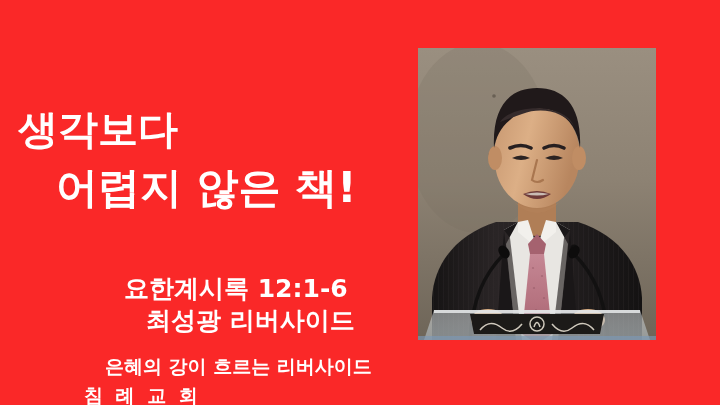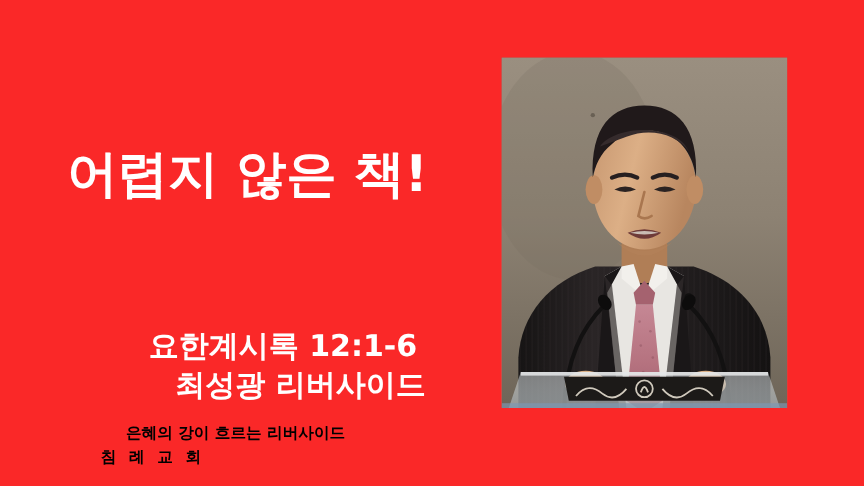--- a/index.html
+++ b/index.html
@@ -84,22 +84,22 @@
   #speaker-name  { margin-left: 102px; }
 
   
   #church-block {
     position: absolute;
     left: 0;
     top: 352px;
     width: 420px;
   }
   .church-line {
-    color: #000000;
-    font-size: 13px;
+    color: #ffffff;
+    font-size: 19px;
     font-weight: bold;
     line-height: 1.5;
     white-space: nowrap;
   }
   #church-tagline { margin-left: 105px; }
   #church-name {
     margin-left: 84px;
     letter-spacing: 3px;
   }
 
@@ -115,20 +115,21 @@
   }
   #photo svg { display: block; width: 100%; height: 100%; }
 </style>
 </head>
 <body>
 
 <div id="slide">
 
 
   <div id="title-block">
+    <div class="title-line" id="title-line-1">생각보다</div>
     <div class="title-line" id="title-line-2">어렵지 않은 책!</div>
   </div>
 
   <div id="ref-block">
     <div class="ref-line" id="scripture-ref">요한계시록 12:1-6</div>
     <div class="ref-line" id="speaker-name">최성광 리버사이드</div>
   </div>
 
   <div id="church-block">
     <div class="church-line" id="church-tagline">은혜의 강이 흐르는 리버사이드</div>

